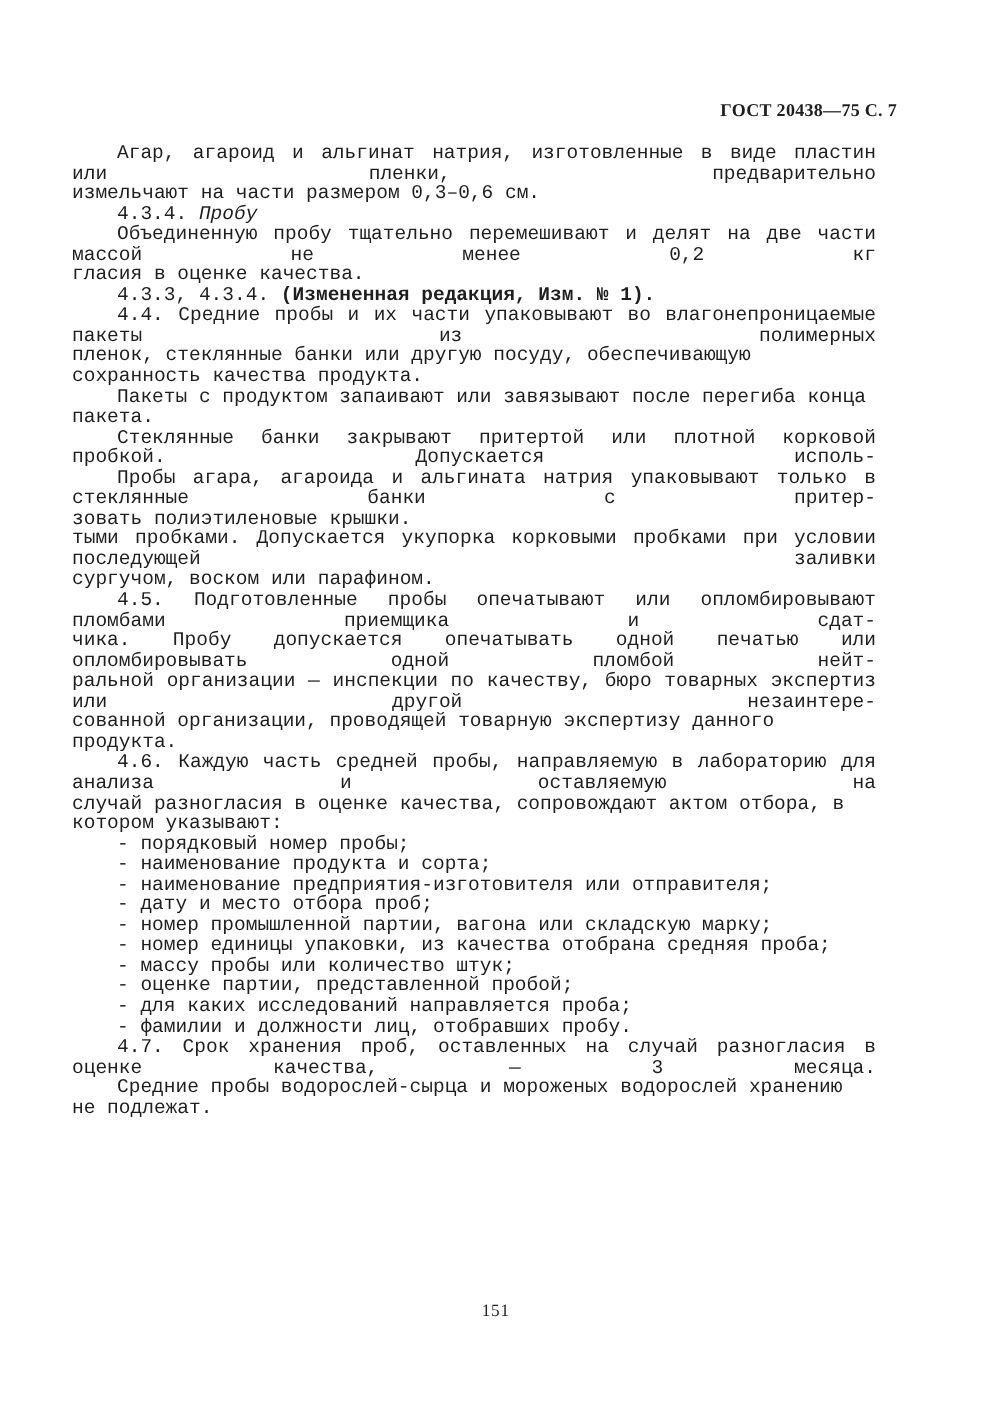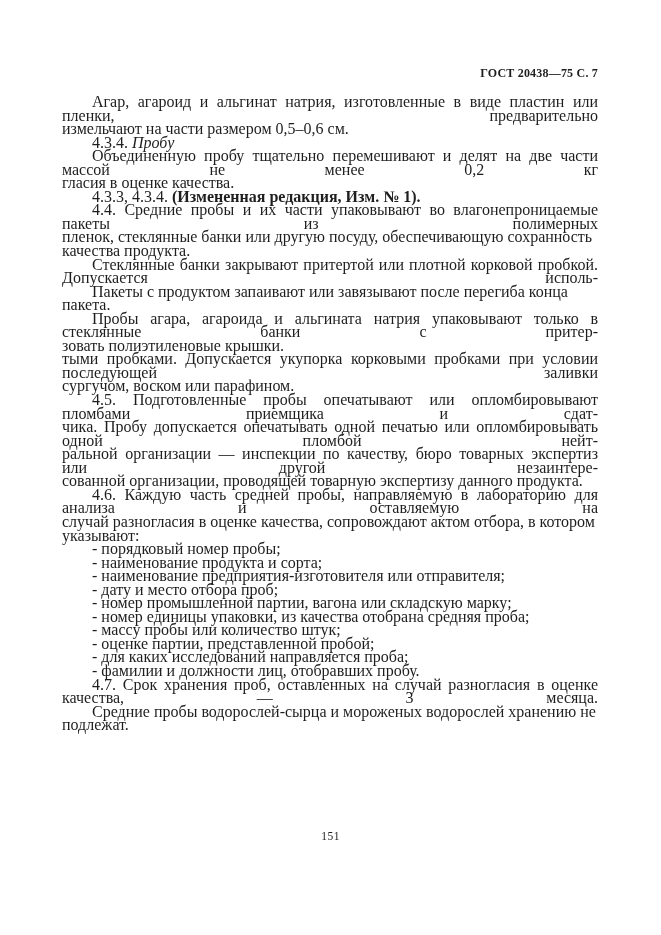--- a/index.html
+++ b/index.html
@@ -25,66 +25,67 @@
     top: 66px;
     right: 63px;
     font-size: 12px;
     font-weight: bold;
     letter-spacing: 0.2px;
     white-space: nowrap;
     text-align: right;
   }
   .doc-body {
     position: absolute;
-    left: 62px;
+    left: 48px;
     top: 95px;
     width: 536px;
-    font-size: 16px;
+    font-size: 13px;
     line-height: 13.55px;
+    font-family: Liberation Mono, monospace;
   }
   .line {
     text-align: left;
     min-height: 13.55px;
   }
   .line.justify {
     text-align: justify;
     text-align-last: justify;
   }
   .line.indent {
     text-indent: 30px;
   }
   .seg-italic { font-style: italic; }
   .seg-bold { font-weight: bold; }
   .page-number {
     position: absolute;
-    top: 830px;
+    top: 868px;
     left: 0;
     width: 661px;
     text-align: center;
     font-size: 11.5px;
     letter-spacing: 0.5px;
   }
 </style>
 </head>
 <body>
 
 <div class="page">
   <div class="running-header">ГОСТ 20438—75 С. 7</div>
 
   <div class="doc-body">
       <div class="line justify indent"><span>Агар, агароид и альгинат натрия, изготовленные в виде пластин или пленки, предварительно</span></div>
-      <div class="line"><span>измельчают на части размером 0,5–0,6 см.</span></div>
+      <div class="line"><span>измельчают на части размером 0,3–0,6 см.</span></div>
       <div class="line indent"><span>4.3.4. </span><span class="seg-italic">Пробу</span></div>
       <div class="line justify indent"><span>Объединенную пробу тщательно перемешивают и делят на две части массой не менее 0,2 кг</span></div>
       <div class="line"><span>гласия в оценке качества.</span></div>
       <div class="line indent"><span>4.3.3, 4.3.4. </span><span class="seg-bold">(Измененная редакция, Изм. № 1).</span></div>
       <div class="line justify indent"><span>4.4. Средние пробы и их части упаковывают во влагонепроницаемые пакеты из полимерных</span></div>
       <div class="line"><span>пленок, стеклянные банки или другую посуду, обеспечивающую сохранность качества продукта.</span></div>
+      <div class="line indent"><span>Пакеты с продуктом запаивают или завязывают после перегиба конца пакета.</span></div>
       <div class="line justify indent"><span>Стеклянные банки закрывают притертой или плотной корковой пробкой. Допускается исполь-</span></div>
-      <div class="line indent"><span>Пакеты с продуктом запаивают или завязывают после перегиба конца пакета.</span></div>
       <div class="line justify indent"><span>Пробы агара, агароида и альгината натрия упаковывают только в стеклянные банки с притер-</span></div>
       <div class="line"><span>зовать полиэтиленовые крышки.</span></div>
       <div class="line justify"><span>тыми пробками. Допускается укупорка корковыми пробками при условии последующей заливки</span></div>
       <div class="line"><span>сургучом, воском или парафином.</span></div>
       <div class="line justify indent"><span>4.5. Подготовленные пробы опечатывают или опломбировывают пломбами приемщика и сдат-</span></div>
       <div class="line justify"><span>чика. Пробу допускается опечатывать одной печатью или опломбировывать одной пломбой нейт-</span></div>
       <div class="line justify"><span>ральной организации — инспекции по качеству, бюро товарных экспертиз или другой незаинтере-</span></div>
       <div class="line"><span>сованной организации, проводящей товарную экспертизу данного продукта.</span></div>
       <div class="line justify indent"><span>4.6. Каждую часть средней пробы, направляемую в лабораторию для анализа и оставляемую на</span></div>
       <div class="line"><span>случай разногласия в оценке качества, сопровождают актом отбора, в котором указывают:</span></div>

